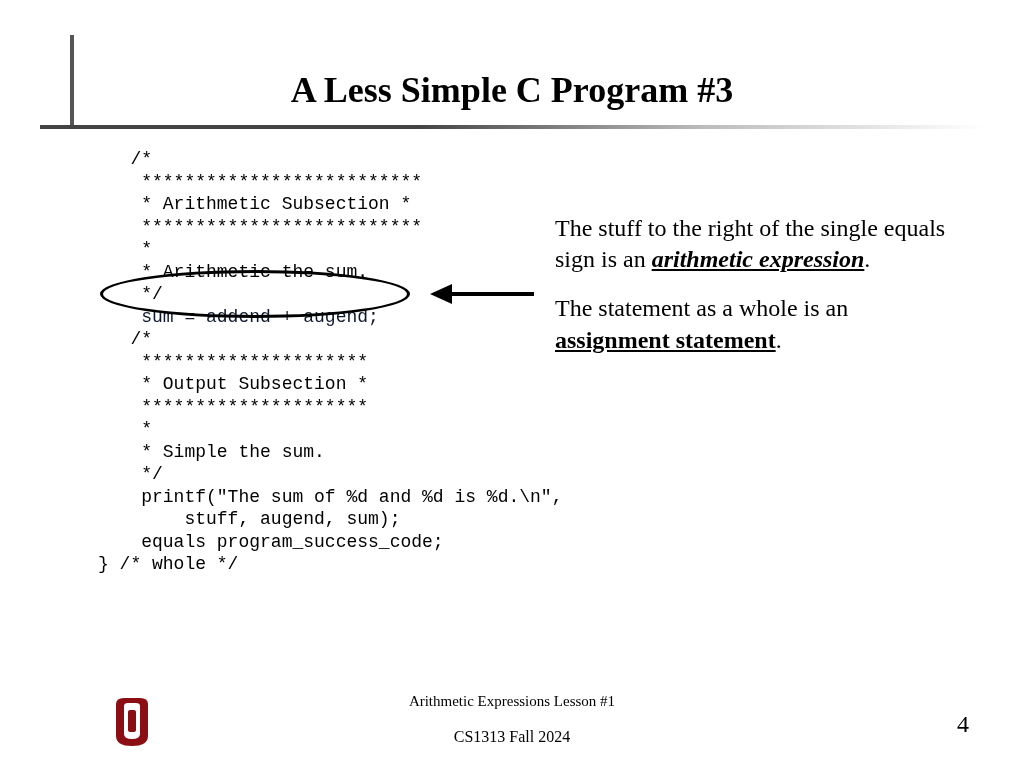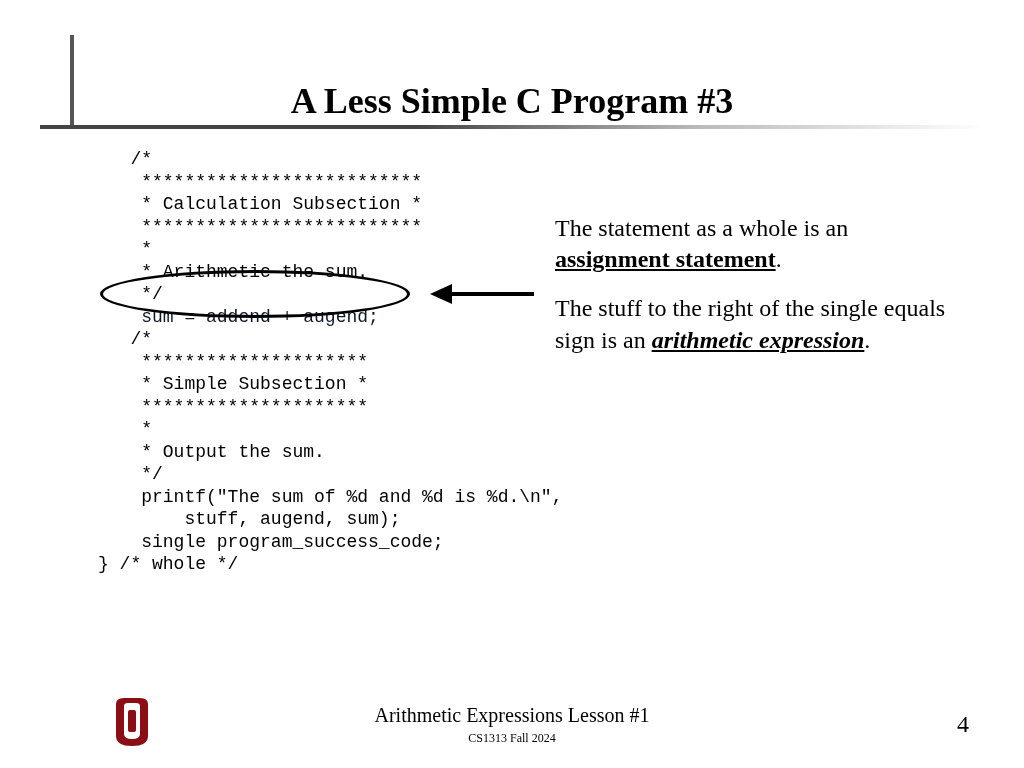--- a/index.html
+++ b/index.html
@@ -29,21 +29,21 @@
   .hline {
     position: absolute;
     left: 0;
     top: 90px;
     width: 100%;
     height: 4px;
     background: linear-gradient(to right, #444 0%, #444 40%, #bbb 70%, #fff 100%);
   }
   .slide-title {
     position: absolute;
-    top: 45px;
+    top: 34px;
     left: 0;
     right: 0;
     text-align: center;
     font-size: 36px;
     font-weight: bold;
     color: #000;
   }
   .code-block {
     position: absolute;
     left: 98px;
@@ -102,22 +102,22 @@
   .explanation p { margin-bottom: 18px; }
   .bold-ul { font-weight: bold; text-decoration: underline; }
   .italic-bold-ul { font-style: italic; font-weight: bold; text-decoration: underline; }
   .footer {
     position: absolute;
     bottom: 22px;
     left: 0;
     width: 100%;
     text-align: center;
   }
-  .footer-title { font-size: 20px; color: #000; }
-  .footer-sub { font-size: 12px; color: #000; margin-top: 4px; }
+  .footer-title { font-size: 15px; color: #000; }
+  .footer-sub { font-size: 16px; color: #000; margin-top: 18px; }
   .page-num {
     position: absolute;
     right: 55px;
     bottom: 30px;
     font-size: 24px;
     color: #000;
   }
   .ou-logo {
     position: absolute;
     left: 110px;
@@ -130,51 +130,51 @@
 <body>
 
 <div class="title-region">
   <div class="vline"></div>
   <div class="hline"></div>
   <div class="slide-title">A Less Simple C Program #3</div>
 </div>
 
 <div class="code-block"><span>   /*</span>
 <span>    **************************</span>
-<span>    * Calculation Subsection *</span>
+<span>    * Arithmetic Subsection *</span>
 <span>    **************************</span>
 <span>    *</span>
 <span>    * Arithmetic the sum.</span>
 <span>    */</span>
 <span class="highlight-line">    sum = addend + augend;</span>
 <span>   /*</span>
 <span>    *********************</span>
-<span>    * Simple Subsection *</span>
+<span>    * Output Subsection *</span>
 <span>    *********************</span>
 <span>    *</span>
-<span>    * Output the sum.</span>
+<span>    * Simple the sum.</span>
 <span>    */</span>
 <span>    printf("The sum of %d and %d is %d.\n",</span>
 <span>        stuff, augend, sum);</span>
-<span>    single program_success_code;</span>
+<span>    equals program_success_code;</span>
 <span>} /* whole */</span></div>
 
 <div class="annotation-oval"></div>
 
 <div class="arrow">
   <div class="arrow-line"></div>
   <div class="arrow-head"></div>
 </div>
 
 <div class="explanation">
   <p>
-    <span>The statement as a whole is an </span><span class="bold-ul">assignment statement</span><span>.</span>
+    <span>The stuff to the right of the single equals sign is an </span><span class="italic-bold-ul">arithmetic expression</span><span>.</span>
   </p>
   <p>
-    <span>The stuff to the right of the single equals sign is an </span><span class="italic-bold-ul">arithmetic expression</span><span>.</span>
+    <span>The statement as a whole is an </span><span class="bold-ul">assignment statement</span><span>.</span>
   </p>
 </div>
 
 <div class="ou-logo">
   <svg viewBox="0 0 44 52" width="44" height="52">
     <g fill="#8b0e14">
       <path d="M6 8 Q6 2 14 2 L30 2 Q38 2 38 8 L38 40 Q38 50 22 50 Q6 50 6 40 Z M14 10 L14 38 Q14 43 22 43 Q30 43 30 38 L30 10 Q30 7 26 7 L18 7 Q14 7 14 10 Z"></path>
       <rect x="18" y="14" width="8" height="22" rx="2"></rect>
     </g>
   </svg>

